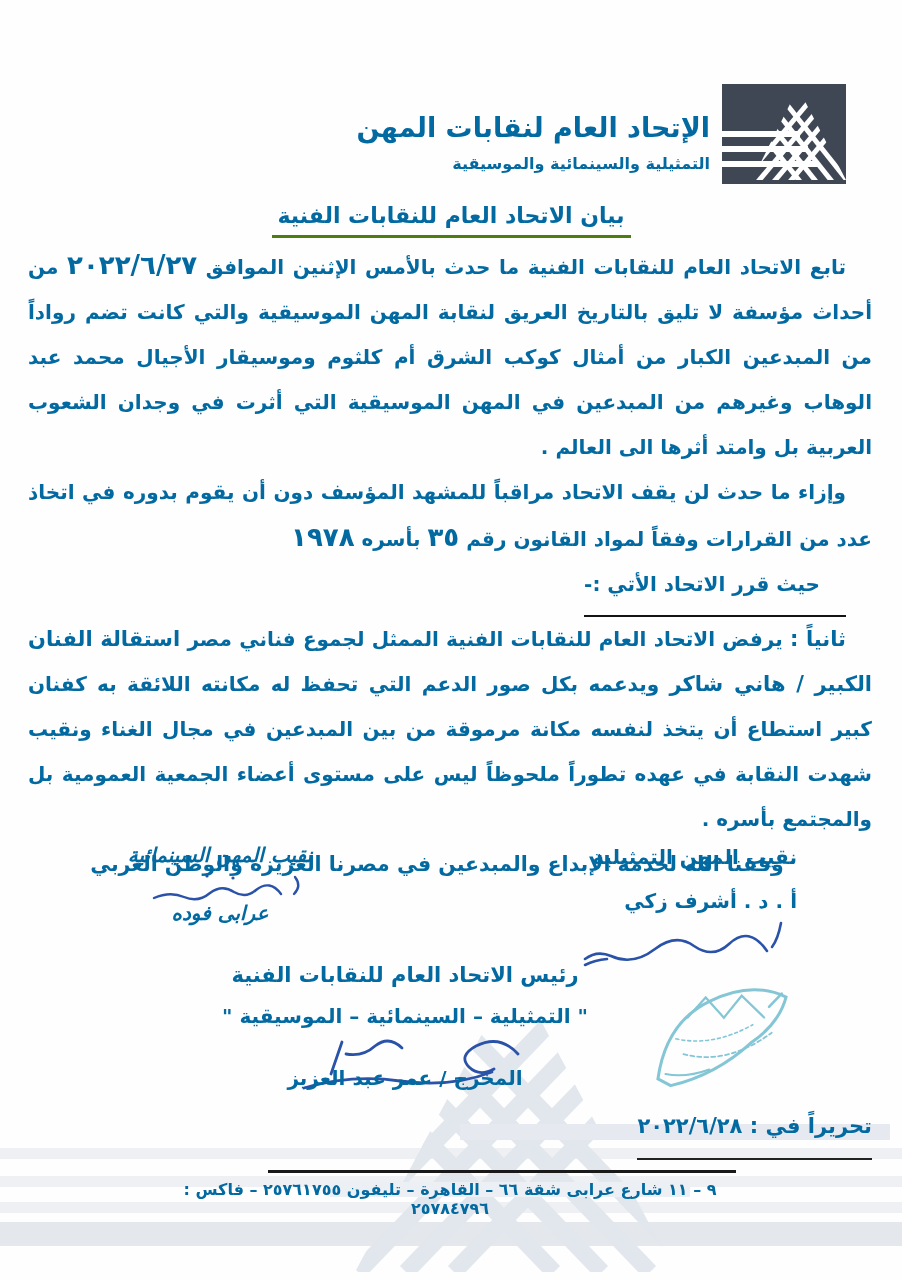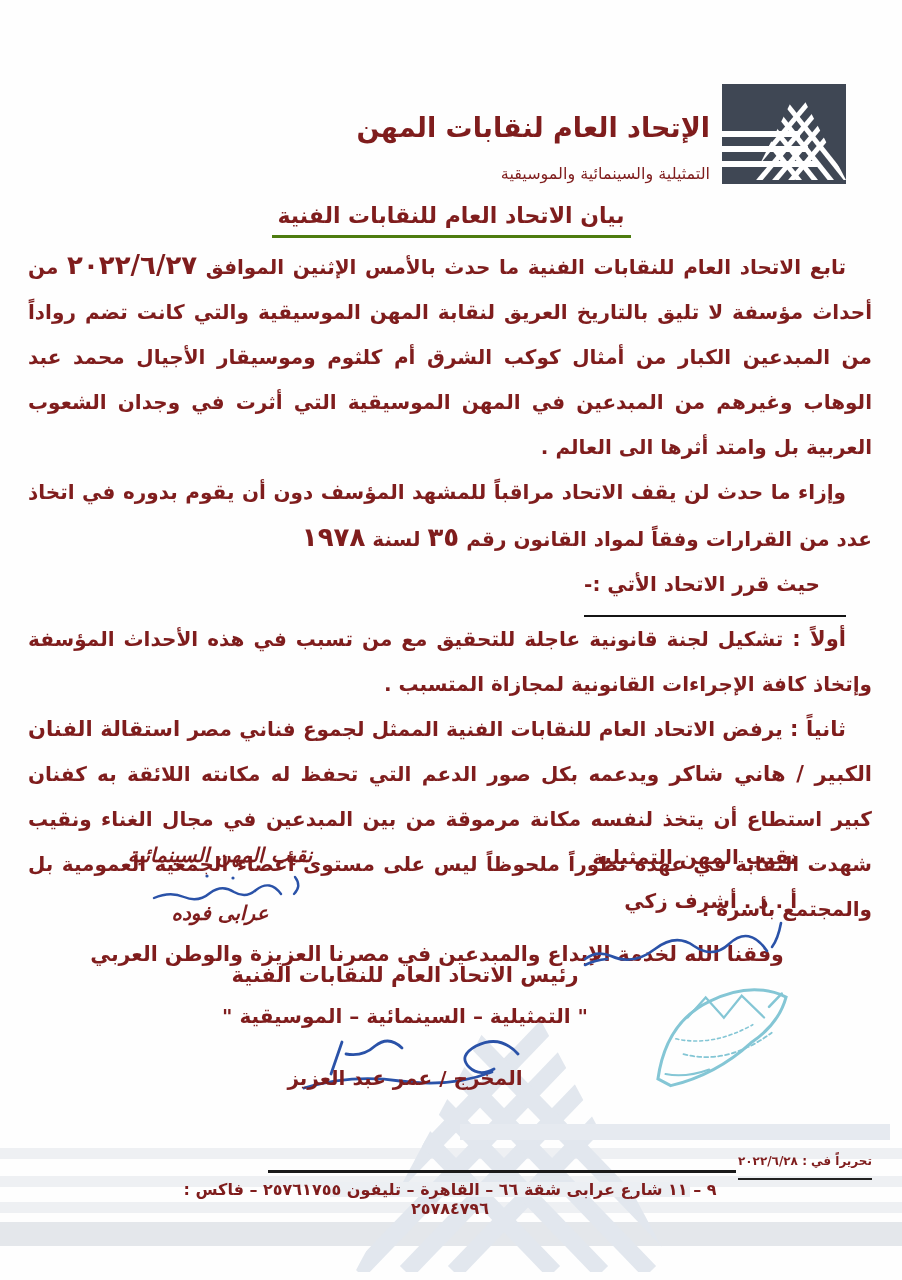--- a/index.html
+++ b/index.html
@@ -1,27 +1,27 @@
 <!DOCTYPE html>
 <html lang="ar"><head>
 <meta charset="utf-8">
 <style>
   html,body{margin:0;padding:0;background:#9a9a9a;}
   .page{
     position:relative;width:902px;height:1280px;margin:0 auto;
     background:#fefefe;overflow:hidden;
-    font-family:"DejaVu Sans",sans-serif;color:#7f1d1d;
+    font-family:"DejaVu Sans",sans-serif;color:#0369a1;
   }
   .ar{direction:rtl;unicode-bidi:embed;}
 
   
   .logo{position:absolute;top:84px;left:722px;width:124px;height:100px;}
   .org-names{position:absolute;top:112px;right:192px;text-align:right;}
   .org-name{font-size:27px;font-weight:bold;letter-spacing:0;line-height:32px;}
-  .org-subtitle{font-size:16px;font-weight:normal;margin-top:20px;letter-spacing:1px;}
+  .org-subtitle{font-size:16px;font-weight:bold;margin-top:10px;letter-spacing:1px;}
 
   
   .doc-title-wrap{position:absolute;top:203px;left:0;width:100%;text-align:center;}
   .doc-title{display:inline-block;font-size:22px;font-weight:bold;
     border-bottom:3px solid #4d7c0f;padding:0 6px 7px 6px;}
 
   
   .body-text{position:absolute;top:243px;right:30px;left:28px;
     font-size:20px;font-weight:bold;line-height:45px;text-align:justify;}
   .body-text p{margin:0;text-indent:26px;}
@@ -48,22 +48,22 @@
   .president-subtitle{font-size:20px;margin-top:17px;}
   .president-name{font-size:20px;margin-top:-30px;}
 
   
   .stamp{position:absolute;left:632px;top:972px;z-index:2;transform:rotate(-6deg);opacity:.62;}
   .watermark{position:absolute;left:330px;top:972px;z-index:0;}
   .stripe{position:absolute;left:0;width:902px;z-index:0;}
 
   
   .date-line{position:absolute;top:1114px;right:30px;z-index:3;}
-  .date-text{display:inline-block;font-size:12px;font-weight:bold;
-    border-bottom:2px solid #222;padding-bottom:10px;margin-top:40px;}
+  .date-text{display:inline-block;font-size:21px;font-weight:bold;
+    border-bottom:2px solid #222;padding-bottom:20px;}
   .footer-rule{position:absolute;top:1170px;left:268px;width:468px;height:2.5px;
     background:#1a1a1a;z-index:3;}
   .footer-ar{position:absolute;top:1180px;left:170px;width:560px;text-align:center;
     font-size:16px;font-weight:bold;z-index:3;}
   .footer-en{position:absolute;top:1206px;left:263px;width:400px;display:flex;
     justify-content:space-between;font-family:"Liberation Serif",serif;
     font-size:19px;z-index:3;}
 </style>
 </head>
 <body>
@@ -121,23 +121,22 @@
     <div class="org-name">الإتحاد العام لنقابات المهن</div>
     <div class="org-subtitle">التمثيلية والسينمائية والموسيقية</div>
   </div>
 
   <div class="doc-title-wrap">
     <span class="doc-title ar">بيان الاتحاد العام للنقابات الفنية</span>
   </div>
 
   <div class="body-text ar">
     <p><span>تابع الاتحاد العام للنقابات الفنية ما حدث بالأمس الإثنين الموافق </span><span class="num-lg">٢٠٢٢/٦/٢٧</span><span> من أحداث مؤسفة لا تليق بالتاريخ العريق لنقابة المهن الموسيقية والتي كانت تضم رواداً من المبدعين الكبار من أمثال كوكب الشرق أم كلثوم وموسيقار الأجيال محمد عبد الوهاب وغيرهم من المبدعين في المهن الموسيقية التي أثرت في وجدان الشعوب العربية بل وامتد أثرها الى العالم .</span></p>
-    <p><span>وإزاء ما حدث لن يقف الاتحاد مراقباً للمشهد المؤسف دون أن يقوم بدوره في اتخاذ عدد من القرارات وفقاً لمواد القانون رقم </span><span class="num-lg">٣٥</span><span> لسنة </span><span class="num-lg">١٩٧٨</span></p>
+    <p><span>وإزاء ما حدث لن يقف الاتحاد مراقباً للمشهد المؤسف دون أن يقوم بدوره في اتخاذ عدد من القرارات وفقاً لمواد القانون رقم </span><span class="num-lg">٣٥</span><span> بأسره </span><span class="num-lg">١٩٧٨</span></p>
     <p class="decision-heading-row"><span class="decision-heading">حيث قرر الاتحاد الأتي :-</span></p>
-    <p><span class="item-label">أولاً :</span><span> تشكيل لجنة قانونية عاجلة للتحقيق مع من تسبب في هذه الأحداث المؤسفة وإتخاذ كافة الإجراءات القانونية لمجازاة المتسبب .</span></p>
     <p><span class="item-label">ثانياً :</span><span> يرفض الاتحاد العام للنقابات الفنية الممثل لجموع فناني مصر </span><span class="item-label">استقالة الفنان الكبير / هاني شاكر</span><span> ويدعمه بكل صور الدعم التي تحفظ له مكانته اللائقة به كفنان كبير استطاع أن يتخذ لنفسه مكانة مرموقة من بين المبدعين في مجال الغناء ونقيب شهدت النقابة في عهده تطوراً ملحوظاً ليس على مستوى أعضاء الجمعية العمومية بل والمجتمع بأسره .</span></p>
     <p class="closing-line">وفقنا الله لخدمة الإبداع والمبدعين في مصرنا العزيزة والوطن العربي</p>
   </div>
 
   <div class="sig-block sig-right ar">
     <div class="sig-title">نقيب المهن التمثيلية</div>
     <div class="sig-name">أ . د . أشرف زكي</div>
     <svg class="sig-svg" width="215" height="52" viewBox="0 0 215 52">
       <g stroke="#2a52a8" stroke-width="2.6" fill="none" stroke-linecap="round">
         <path d="M206,8 q-3,16 -9,24"></path>

